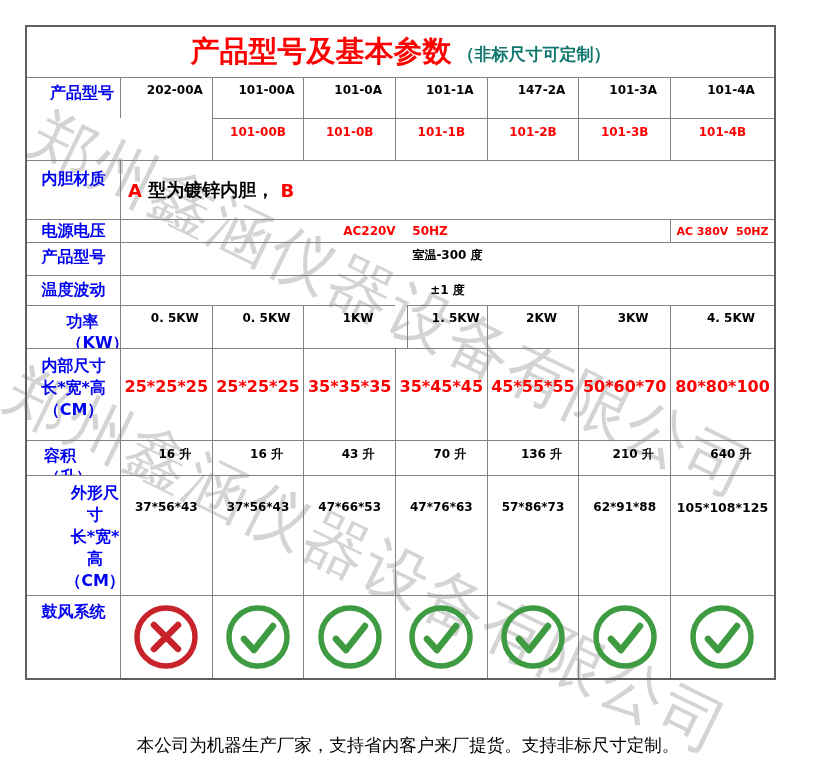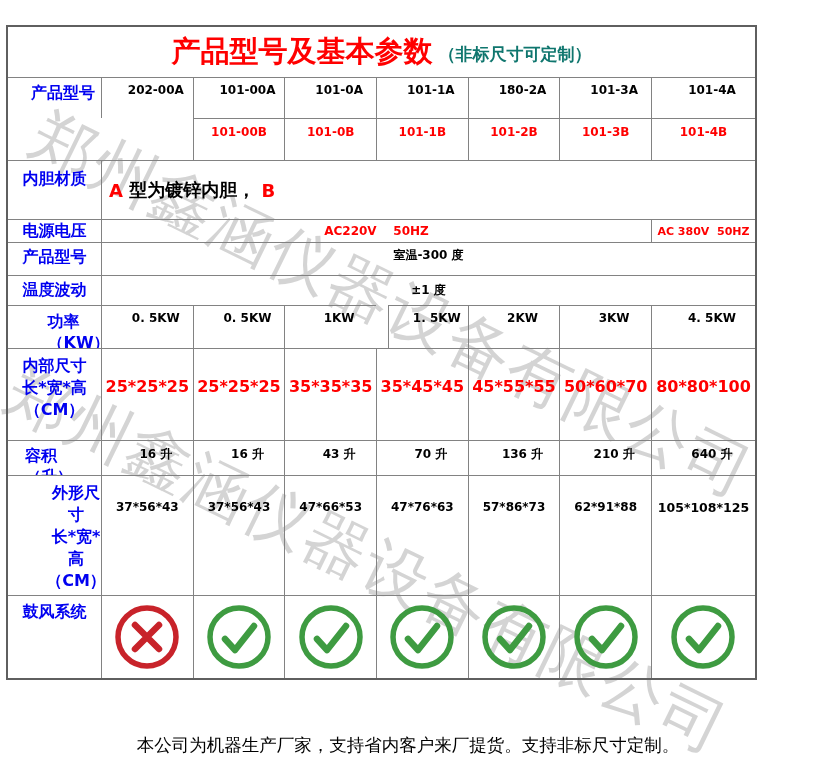--- a/index.html
+++ b/index.html
@@ -10,21 +10,21 @@
   
   .wm{
     position:absolute;z-index:0;white-space:nowrap;pointer-events:none;
     font-size:64px;letter-spacing:2px;color:rgba(125,125,125,0.33);
     transform:rotate(26deg);transform-origin:0 0;font-weight:400;
   }
   #wm1{left:55px;top:92px;}
   #wm2{left:30px;top:348px;}
   
   .tbl{
-    position:absolute;left:6px;top:25px;z-index:1;
+    position:absolute;left:25px;top:25px;z-index:1;
     width:747px;display:grid;box-sizing:content-box;
     grid-template-columns:93px repeat(6,1fr) 104px;
     grid-template-rows:50px 41px 42px 59px 23px 33px 30px 43px 92px 35px 120px 83px;
     border:2px solid #5f5f5f;background:transparent;
   }
   .c{
     border-left:1px solid #828282;border-top:1px solid #828282;
     box-sizing:border-box;display:flex;align-items:center;justify-content:center;
     overflow:hidden;
   }
@@ -61,21 +61,21 @@
   <div class="c nl nt title-cell" style="grid-column:1/-1;grid-row:1;">
     <span class="t-main">产品型号及基本参数</span>
     <span class="t-sub">（非标尺寸可定制）</span>
   </div>
 
   <div class="c nl lbl top pt5" style="grid-column:1;grid-row:2/4;">产品型号</div>
   <div class="c val top pt5" style="grid-column:2;grid-row:2;">202-00A</div>
   <div class="c val top pt5" style="grid-column:3;grid-row:2;">101-00A</div>
   <div class="c val top pt5" style="grid-column:4;grid-row:2;">101-0A</div>
   <div class="c val top pt5" style="grid-column:5;grid-row:2;">101-1A</div>
-  <div class="c val top pt5" style="grid-column:6;grid-row:2;">180-2A</div>
+  <div class="c val top pt5" style="grid-column:6;grid-row:2;">147-2A</div>
   <div class="c val top pt5" style="grid-column:7;grid-row:2;">101-3A</div>
   <div class="c val top pt5" style="grid-column:8;grid-row:2;">101-4A</div>
   <div class="c val red top pt6" style="grid-column:3;grid-row:3;">101-00B</div>
   <div class="c val red top pt6" style="grid-column:4;grid-row:3;">101-0B</div>
   <div class="c val red top pt6" style="grid-column:5;grid-row:3;">101-1B</div>
   <div class="c val red top pt6" style="grid-column:6;grid-row:3;">101-2B</div>
   <div class="c val red top pt6" style="grid-column:7;grid-row:3;">101-3B</div>
   <div class="c val red top pt6" style="grid-column:8;grid-row:3;">101-4B</div>
 
   <div class="c nl lbl top pt8" style="grid-column:1;grid-row:4;">内胆材质</div>

